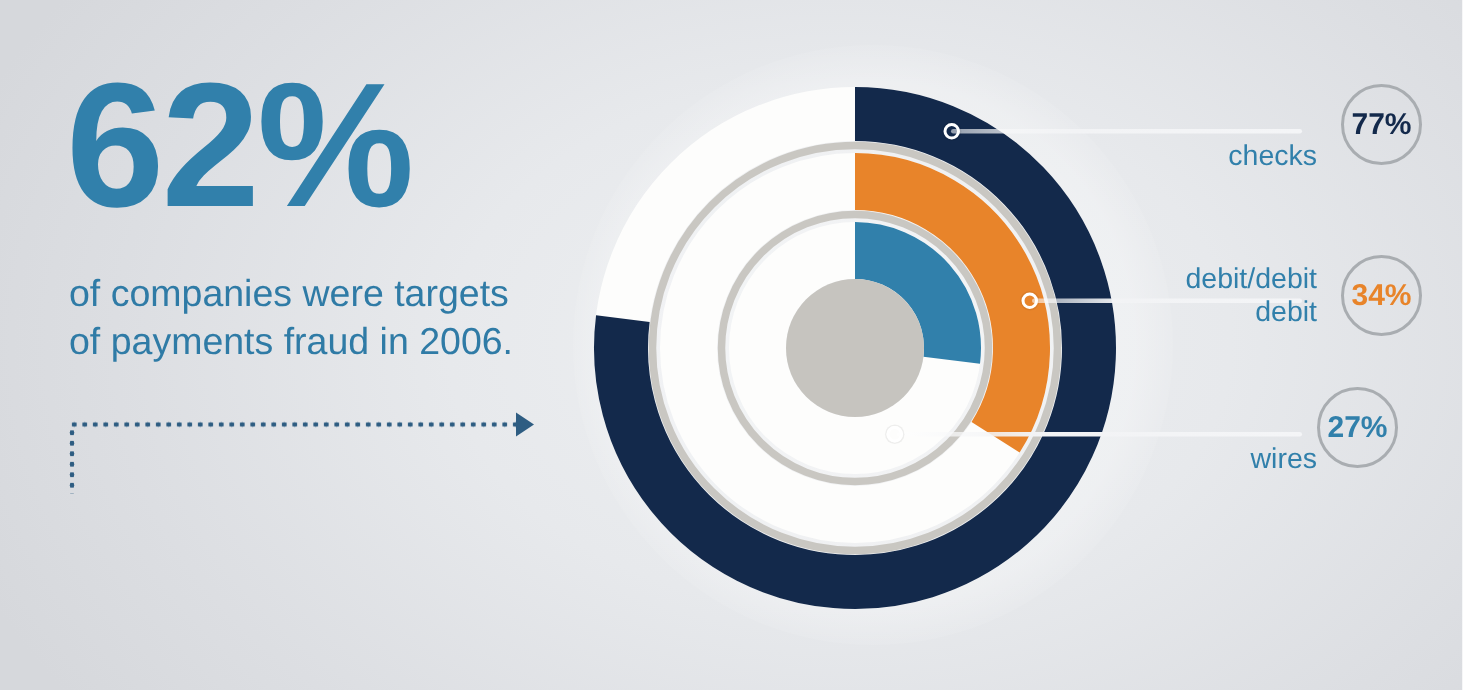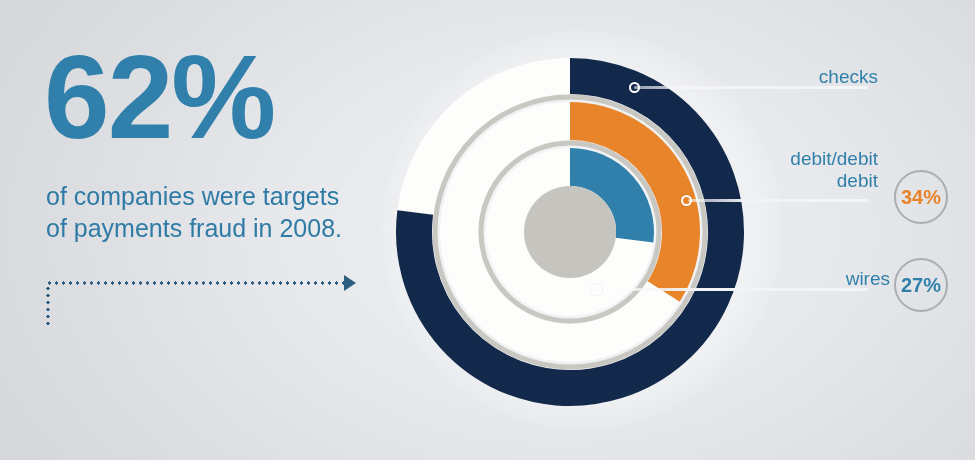--- a/index.html
+++ b/index.html
@@ -64,37 +64,37 @@
   }
   .conn-dot {
     position:absolute; width:11px; height:11px; border-radius:50%;
     border:2.5px solid #ffffff; background:transparent;
     box-shadow:0 0 0 1px rgba(0,0,0,0.06);
   }
   
   .legend-item { position:absolute; }
   .legend-label {
     position:absolute; text-align:right;
-    font-size:19px; line-height:1.16; color:#3180ab; font-weight:500;
+    font-size:19px; line-height:1.16; color:#3180ab; font-weight:500;margin-top:28px;
   }
   .legend-circle {
     position:absolute; width:54px; height:54px; border-radius:50%;
     border:2px solid #a9adb1;
     display:flex; align-items:center; justify-content:center;
     font-size:20px; font-weight:bold;
   }
 </style>
 </head>
 <body>
 
 <div id="stage">
 
   <div id="left-panel">
     <div id="big-stat">62%</div>
-    <div id="lede">of companies were targets of payments fraud in 2008.</div>
+    <div id="lede">of companies were targets of payments fraud in 2006.</div>
     <div id="arrow-wrap">
       <div id="arrow-h"></div>
       <div id="arrow-head"></div>
       <div id="arrow-v"></div>
     </div>
   </div>
 
   <div id="donut-wrap">
     <div id="halo"></div>
     <svg id="donut-svg" width="420" height="420" viewBox="0 0 420 420">
@@ -122,34 +122,37 @@
   <div class="conn-line" style="left:688px; top:199px; width:180px;"></div>
   <div class="conn-dot" style="left:681px; top:195px;"></div>
 
   <div class="conn-line" style="left:598px; top:288px; width:270px;"></div>
   <div class="conn-dot" style="left:591px; top:284px;"></div>
 
   <div class="legend-item" style="left:760px; top:60px; width:200px; height:60px;">
     <div class="legend-label" style="right:82px; top:6px; width:120px;">
       <span>checks</span>
     </div>
+    <div class="legend-circle" style="right:12px; top:-4px; color:#13294b;">
+      <span>77%</span>
+    </div>
   </div>
 
   <div class="legend-item" style="left:720px; top:148px; width:240px; height:70px;">
     <div class="legend-label" style="right:82px; top:0px; width:170px;">
       <span>debit/debit</span><br>
       <span>debit</span>
     </div>
     <div class="legend-circle" style="right:12px; top:22px; color:#e8842a;margin-left:34px;">
       <span>34%</span>
     </div>
   </div>
 
   <div class="legend-item" style="left:760px; top:262px; width:200px; height:60px;">
-    <div class="legend-label" style="right:70px; top:6px; width:120px;">
+    <div class="legend-label" style="right:82px; top:6px; width:120px;">
       <span>wires</span>
     </div>
-    <div class="legend-circle" style="right:12px; top:-4px; color:#3180ab;margin-left:31px;">
+    <div class="legend-circle" style="right:28px; top:-4px; color:#3180ab;margin-left:31px;">
       <span>27%</span>
     </div>
   </div>
 
 </div>
 
 </body></html>

